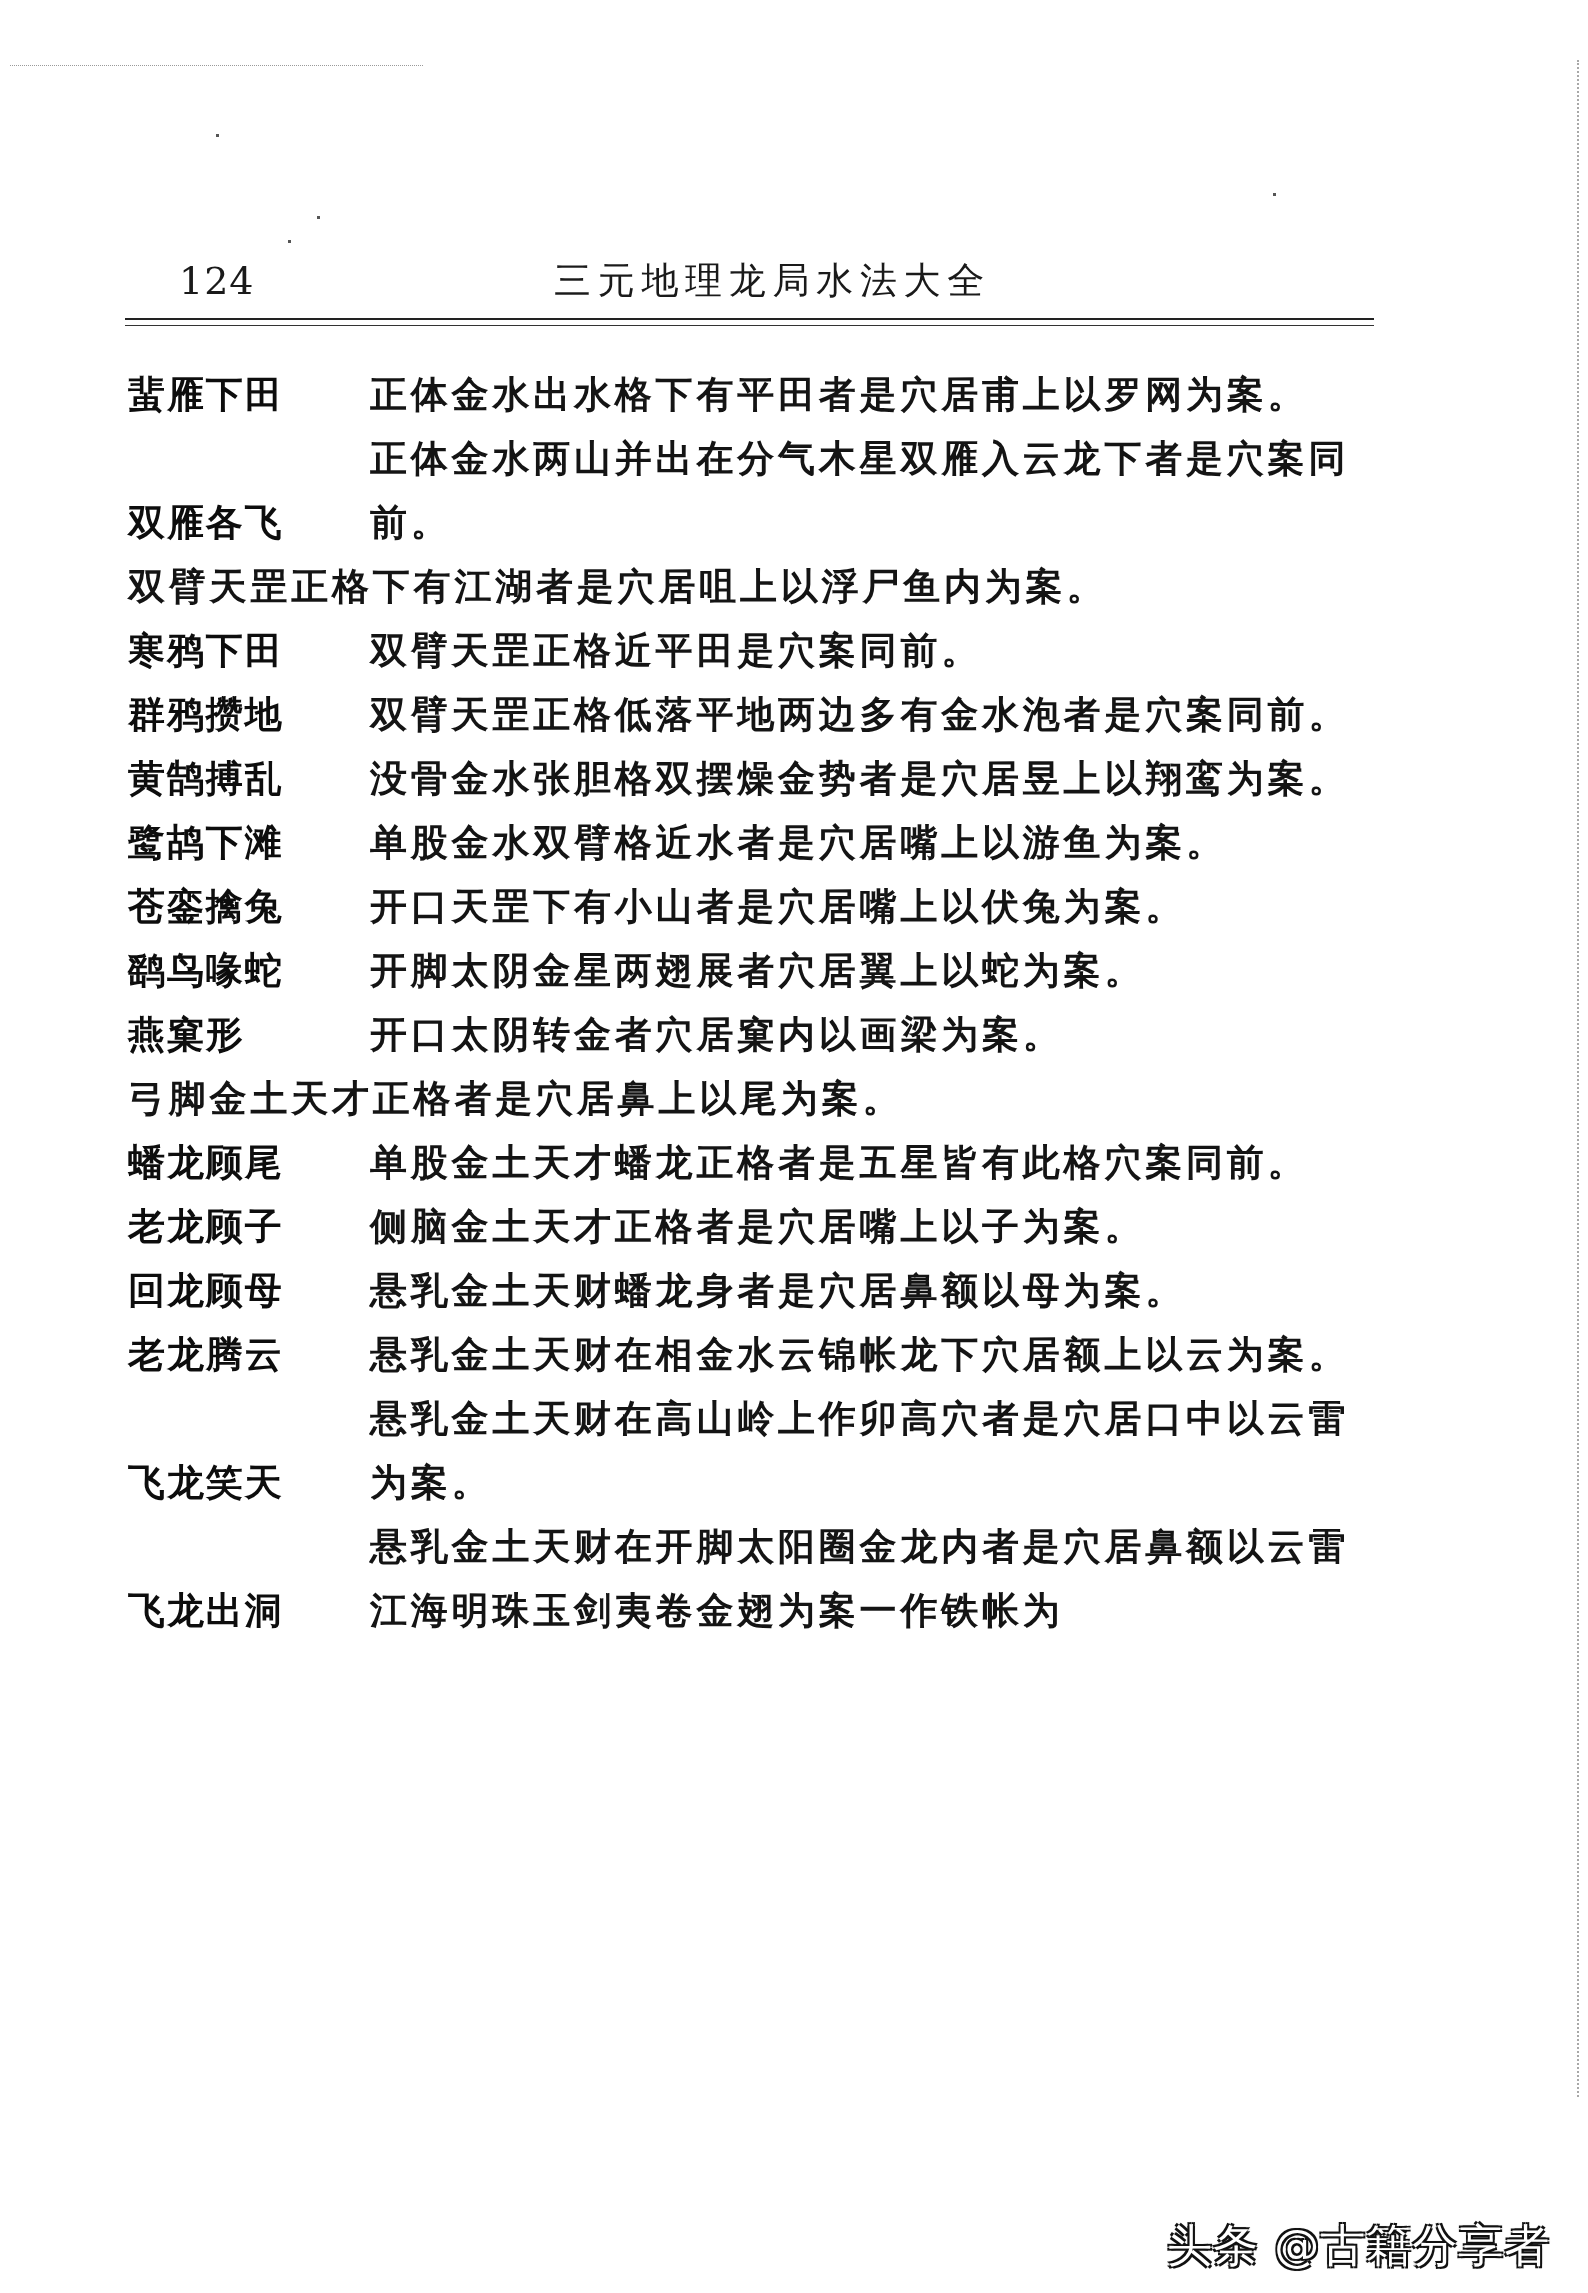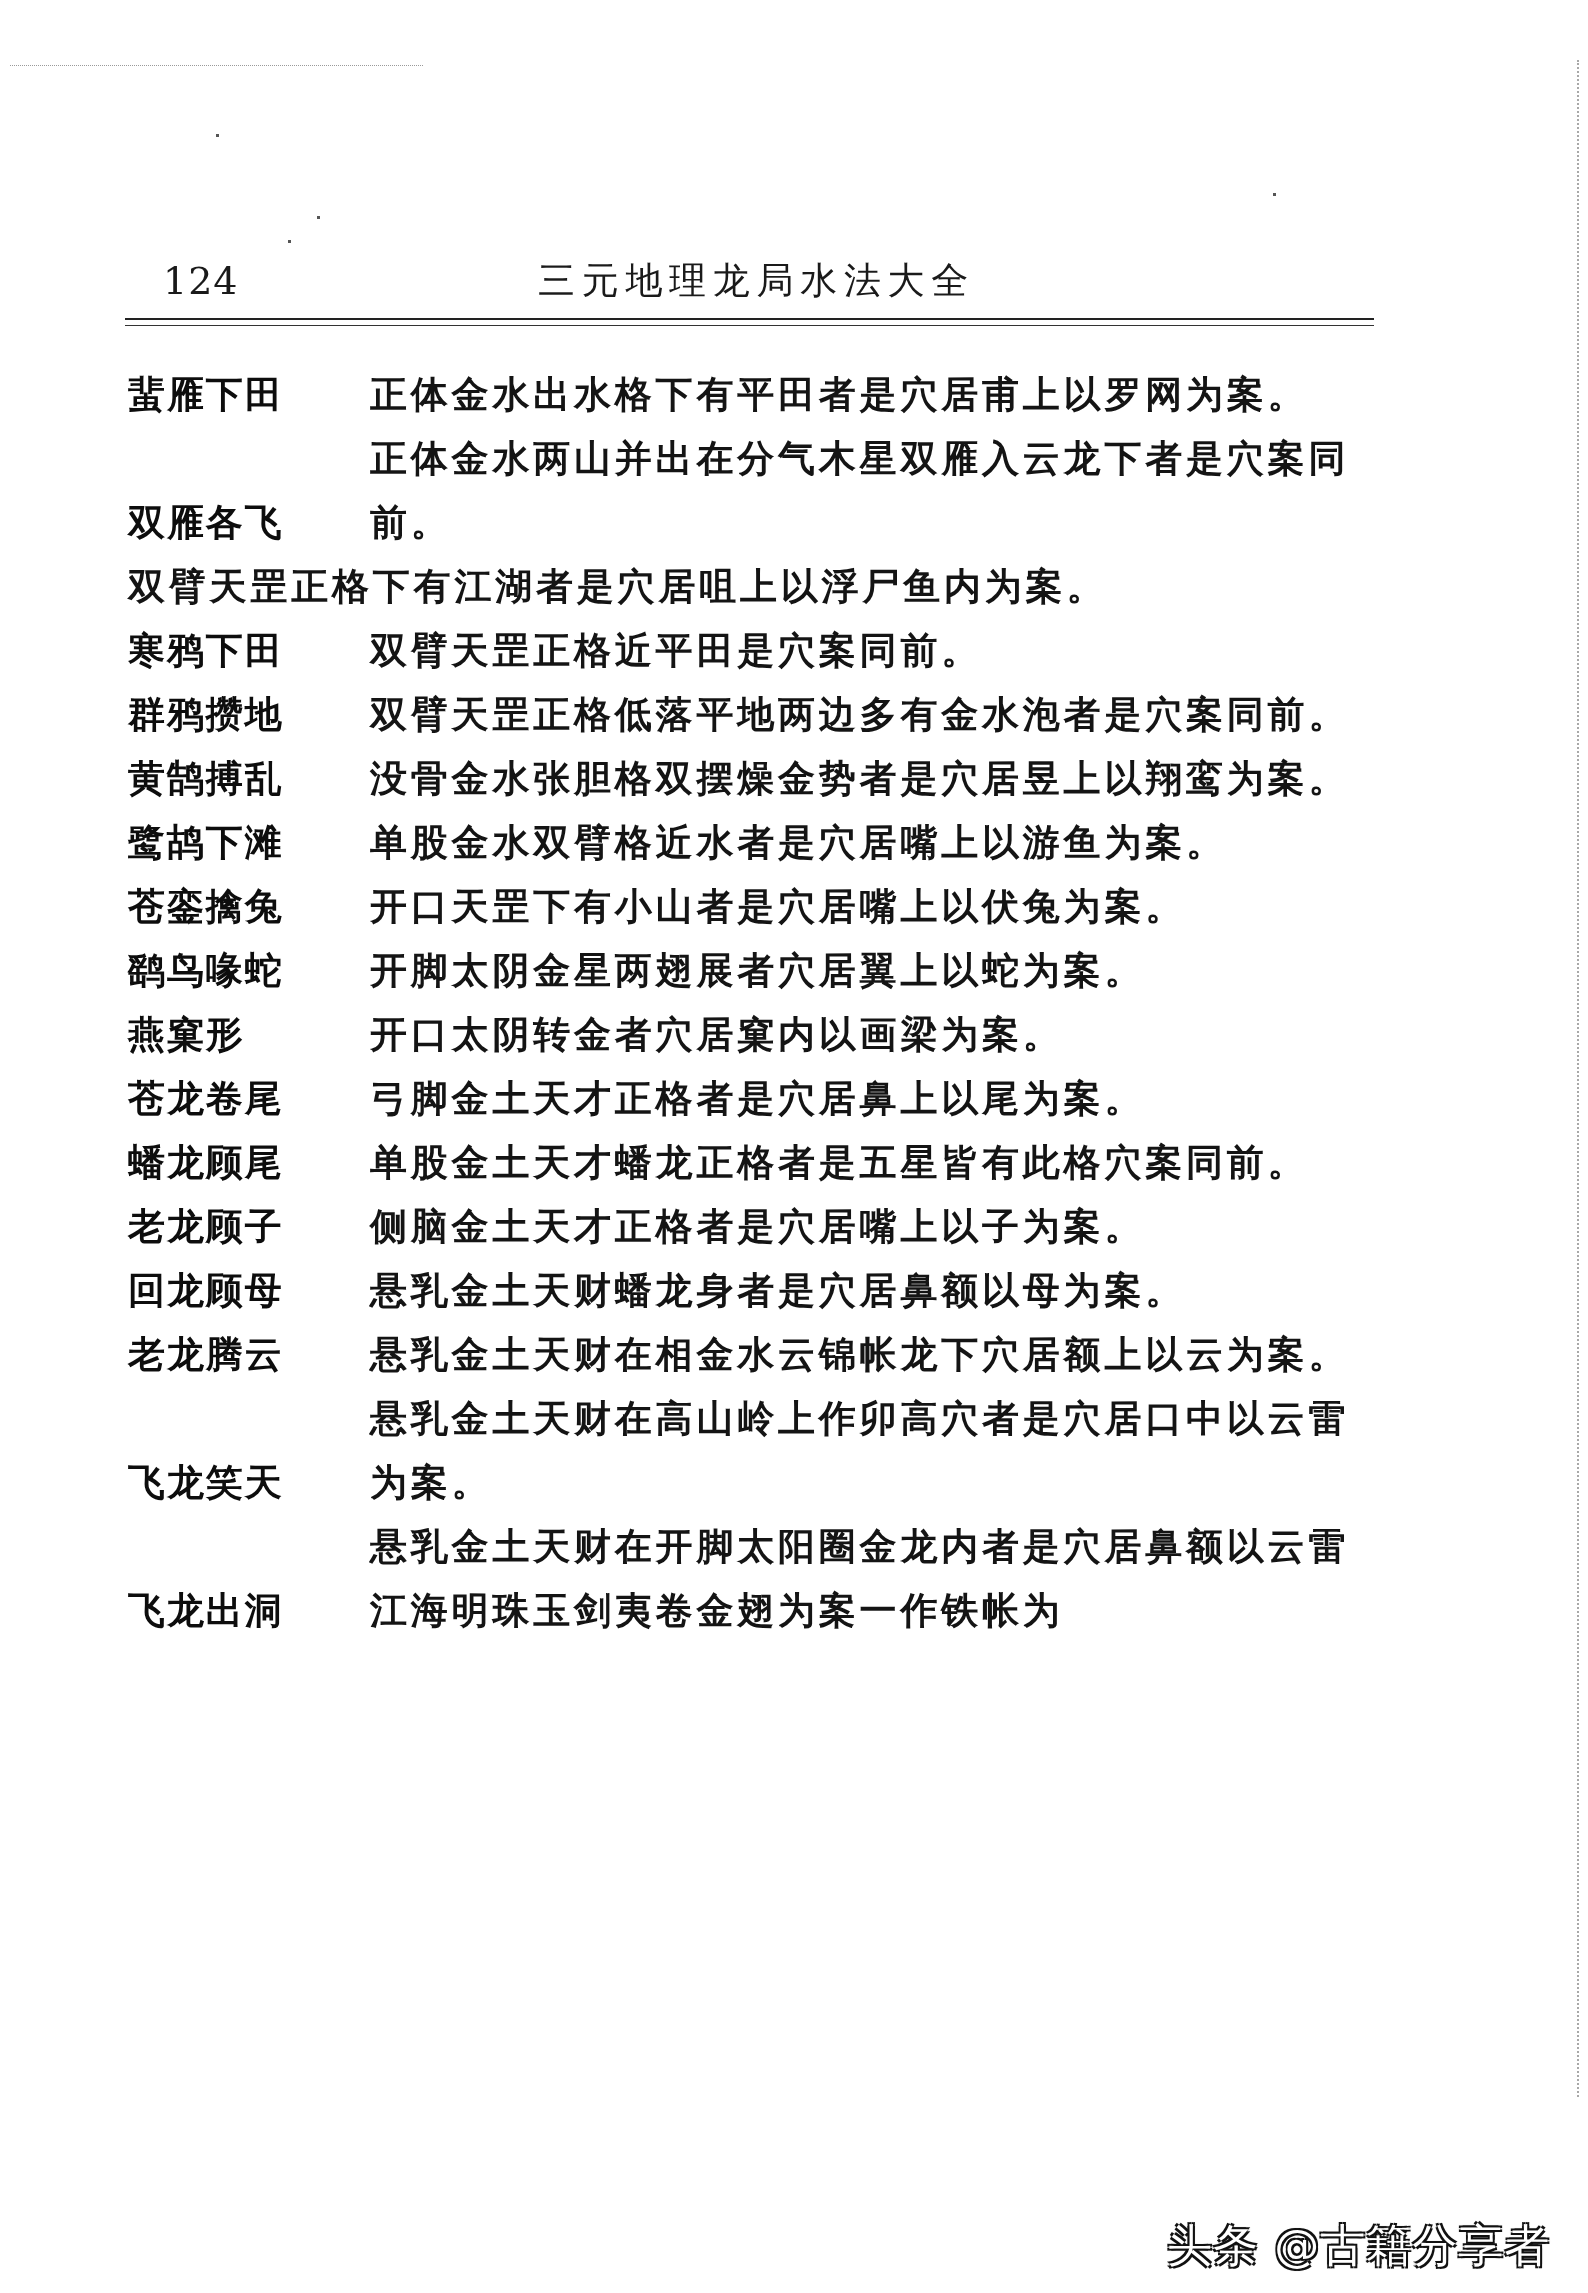--- a/index.html
+++ b/index.html
@@ -26,21 +26,21 @@
     .right-edge {
       position: absolute;
       left: 1577px;
       top: 60px;
       width: 0;
       height: 2037px;
       border-left: 2.9px dotted #a8a8a8;
     }
     .page-header {
       position: absolute;
-      left: 115px;
+      left: 131px;
       top: 252px;
       width: 1249px;
       height: 58px;
     }
     .page-number {
       position: absolute;
       left: 48px;
       top: 0;
       font-family: "DejaVu Serif", "Liberation Serif", serif;
       font-size: 38px;
@@ -168,21 +168,20 @@
   </div>
   <div class="entry">
     <div class="term">鹞鸟喙蛇</div>
     <div class="definition">开脚太阴金星两翅展者穴居翼上以蛇为案。</div>
   </div>
   <div class="entry">
     <div class="term">燕窠形</div>
     <div class="definition">开口太阴转金者穴居窠内以画梁为案。</div>
   </div>
   <div class="entry">
-    <div class="term">苍龙卷尾</div>
     <div class="definition">弓脚金土天才正格者是穴居鼻上以尾为案。</div>
   </div>
   <div class="entry">
     <div class="term">蟠龙顾尾</div>
     <div class="definition">单股金土天才蟠龙正格者是五星皆有此格穴案同前。</div>
   </div>
   <div class="entry">
     <div class="term">老龙顾子</div>
     <div class="definition">侧脑金土天才正格者是穴居嘴上以子为案。</div>
   </div>

